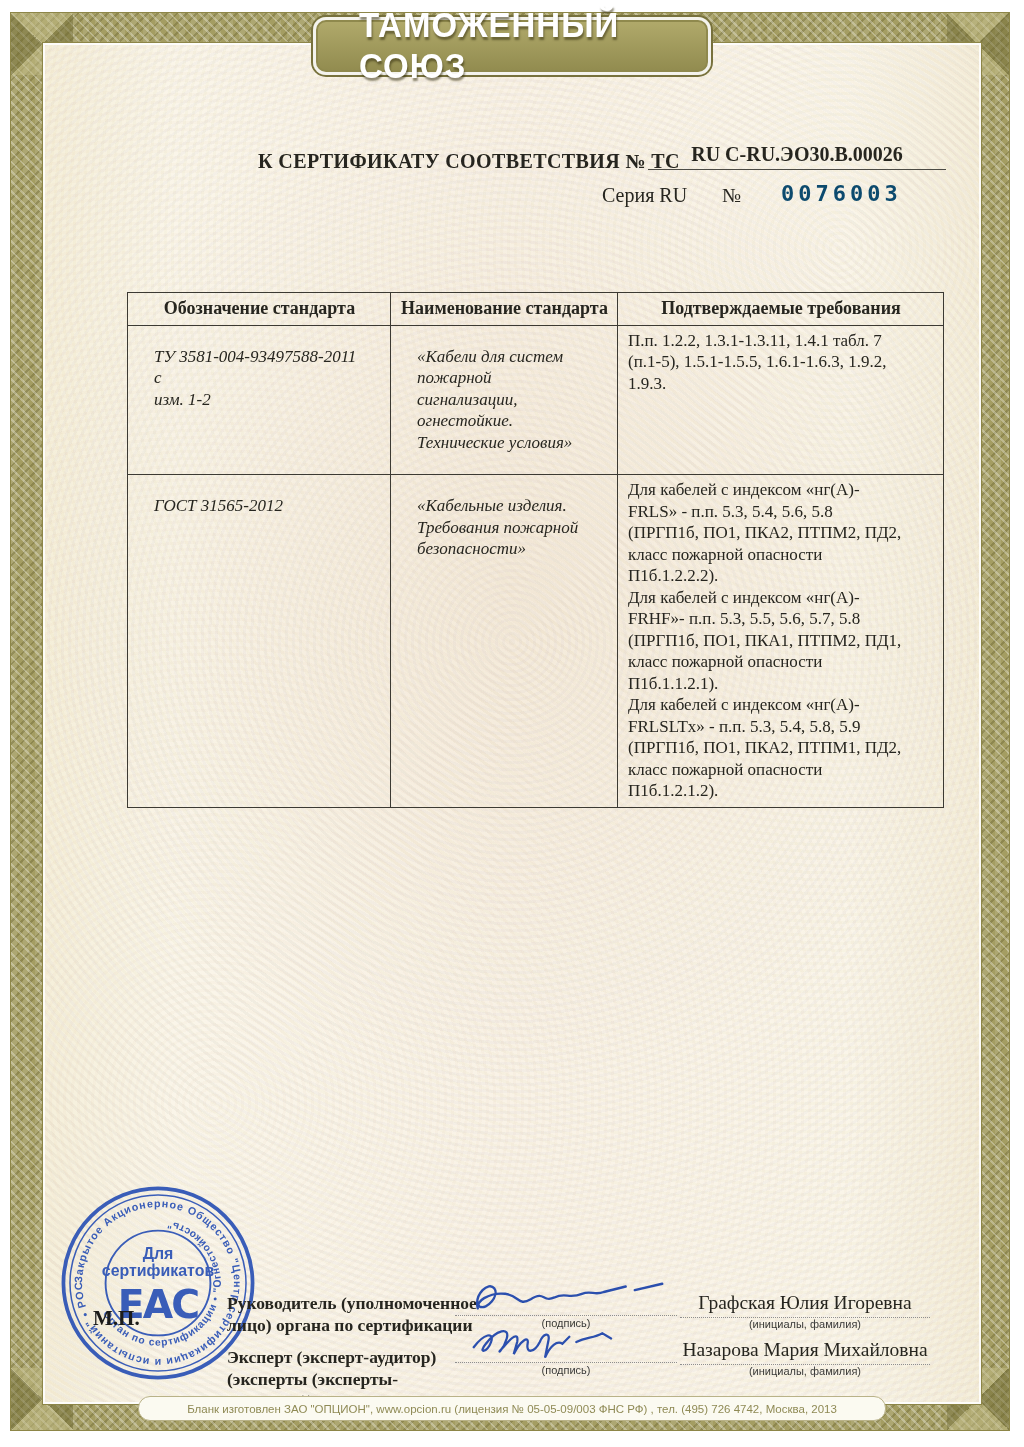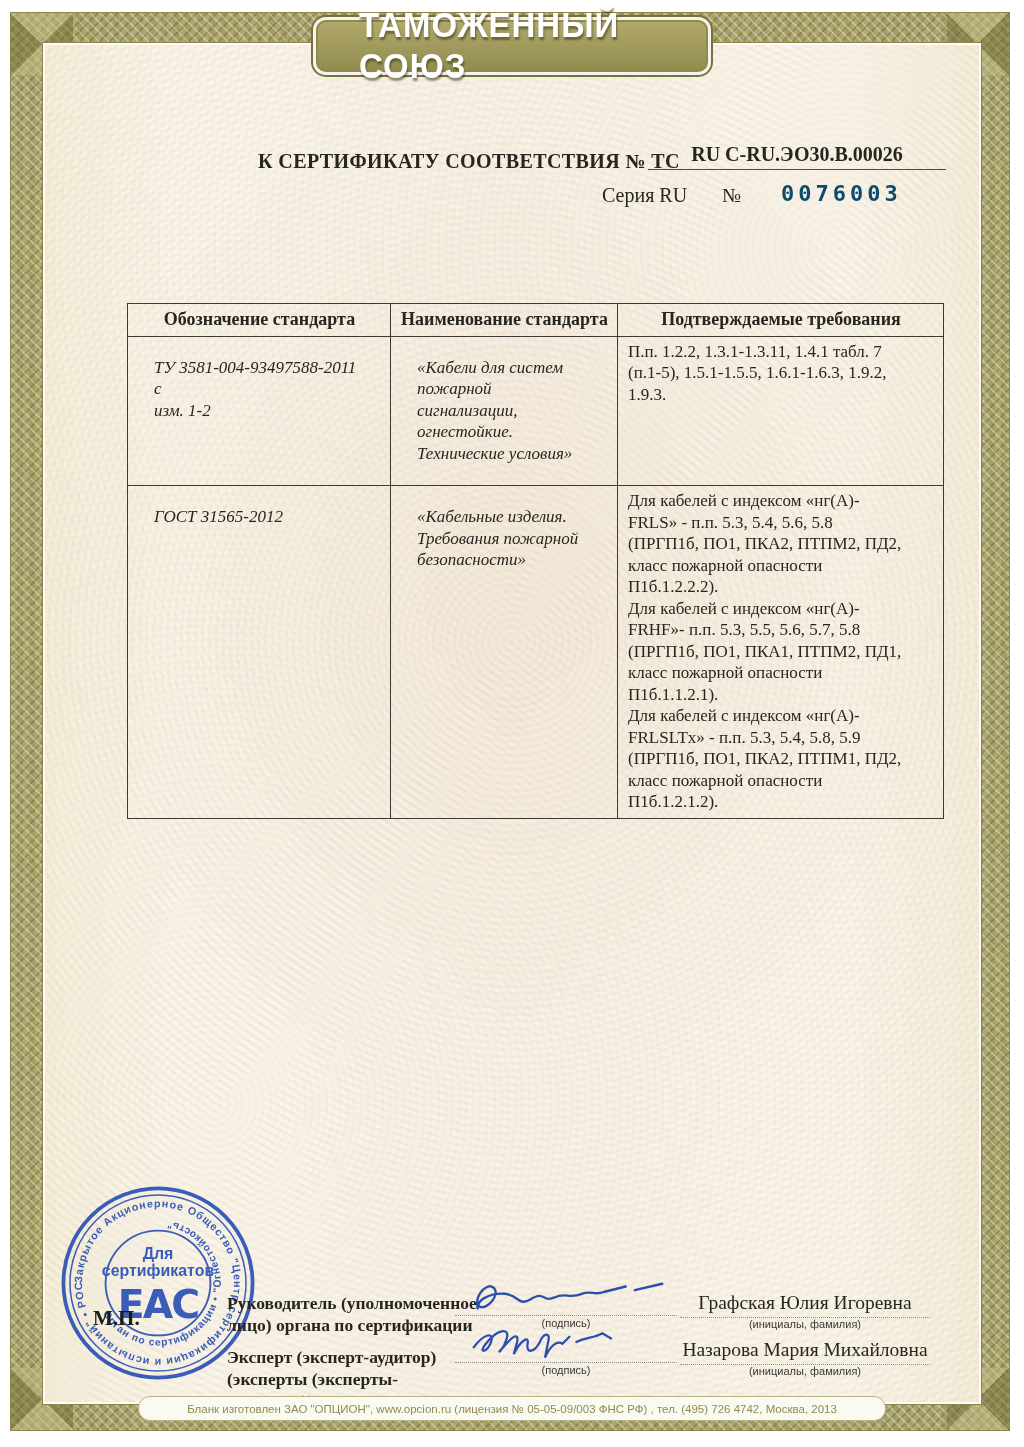--- a/index.html
+++ b/index.html
@@ -47,21 +47,21 @@
   .series-label{position:absolute;left:602px;top:184px;font-size:20px;}
   .series-sign{position:absolute;left:722px;top:184px;font-size:20px;}
   .series-number{position:absolute;left:748px;top:181px;
     font-family:"DejaVu Sans Mono","Liberation Mono",monospace;font-weight:700;
     font-size:22px;letter-spacing:4px;color:#0c4a6e;margin-left:33px;}
 
   .intro{position:absolute;left:80px;top:230px;width:864px;text-align:center;
     font-weight:700;font-size:19px;line-height:26px;white-space:pre-line;}
 
   
-  .std-table{position:absolute;left:127px;top:303px;border-collapse:collapse;table-layout:fixed;}
+  .std-table{position:absolute;left:127px;top:292px;border-collapse:collapse;table-layout:fixed;}
   .std-table td,.std-table th{border:1.5px solid #3c3a33;vertical-align:top;
     font-size:17px;line-height:21.5px;padding:4px 9px 5px 10px;text-align:left;background:transparent;}
   .std-table th{font-weight:700;text-align:center;font-size:18px;padding-top:5px;}
   .col-designation{width:263px}.col-name{width:227px}.col-req{width:326px}
   .lines{white-space:pre-line;margin:16px;font-style:italic;}
   .req-block{white-space:pre-line;margin:0;}
   .row-first td{height:91px;}
 
   
   .stamp{position:absolute;left:55px;top:1180px;width:206px;height:206px;opacity:.92;}

